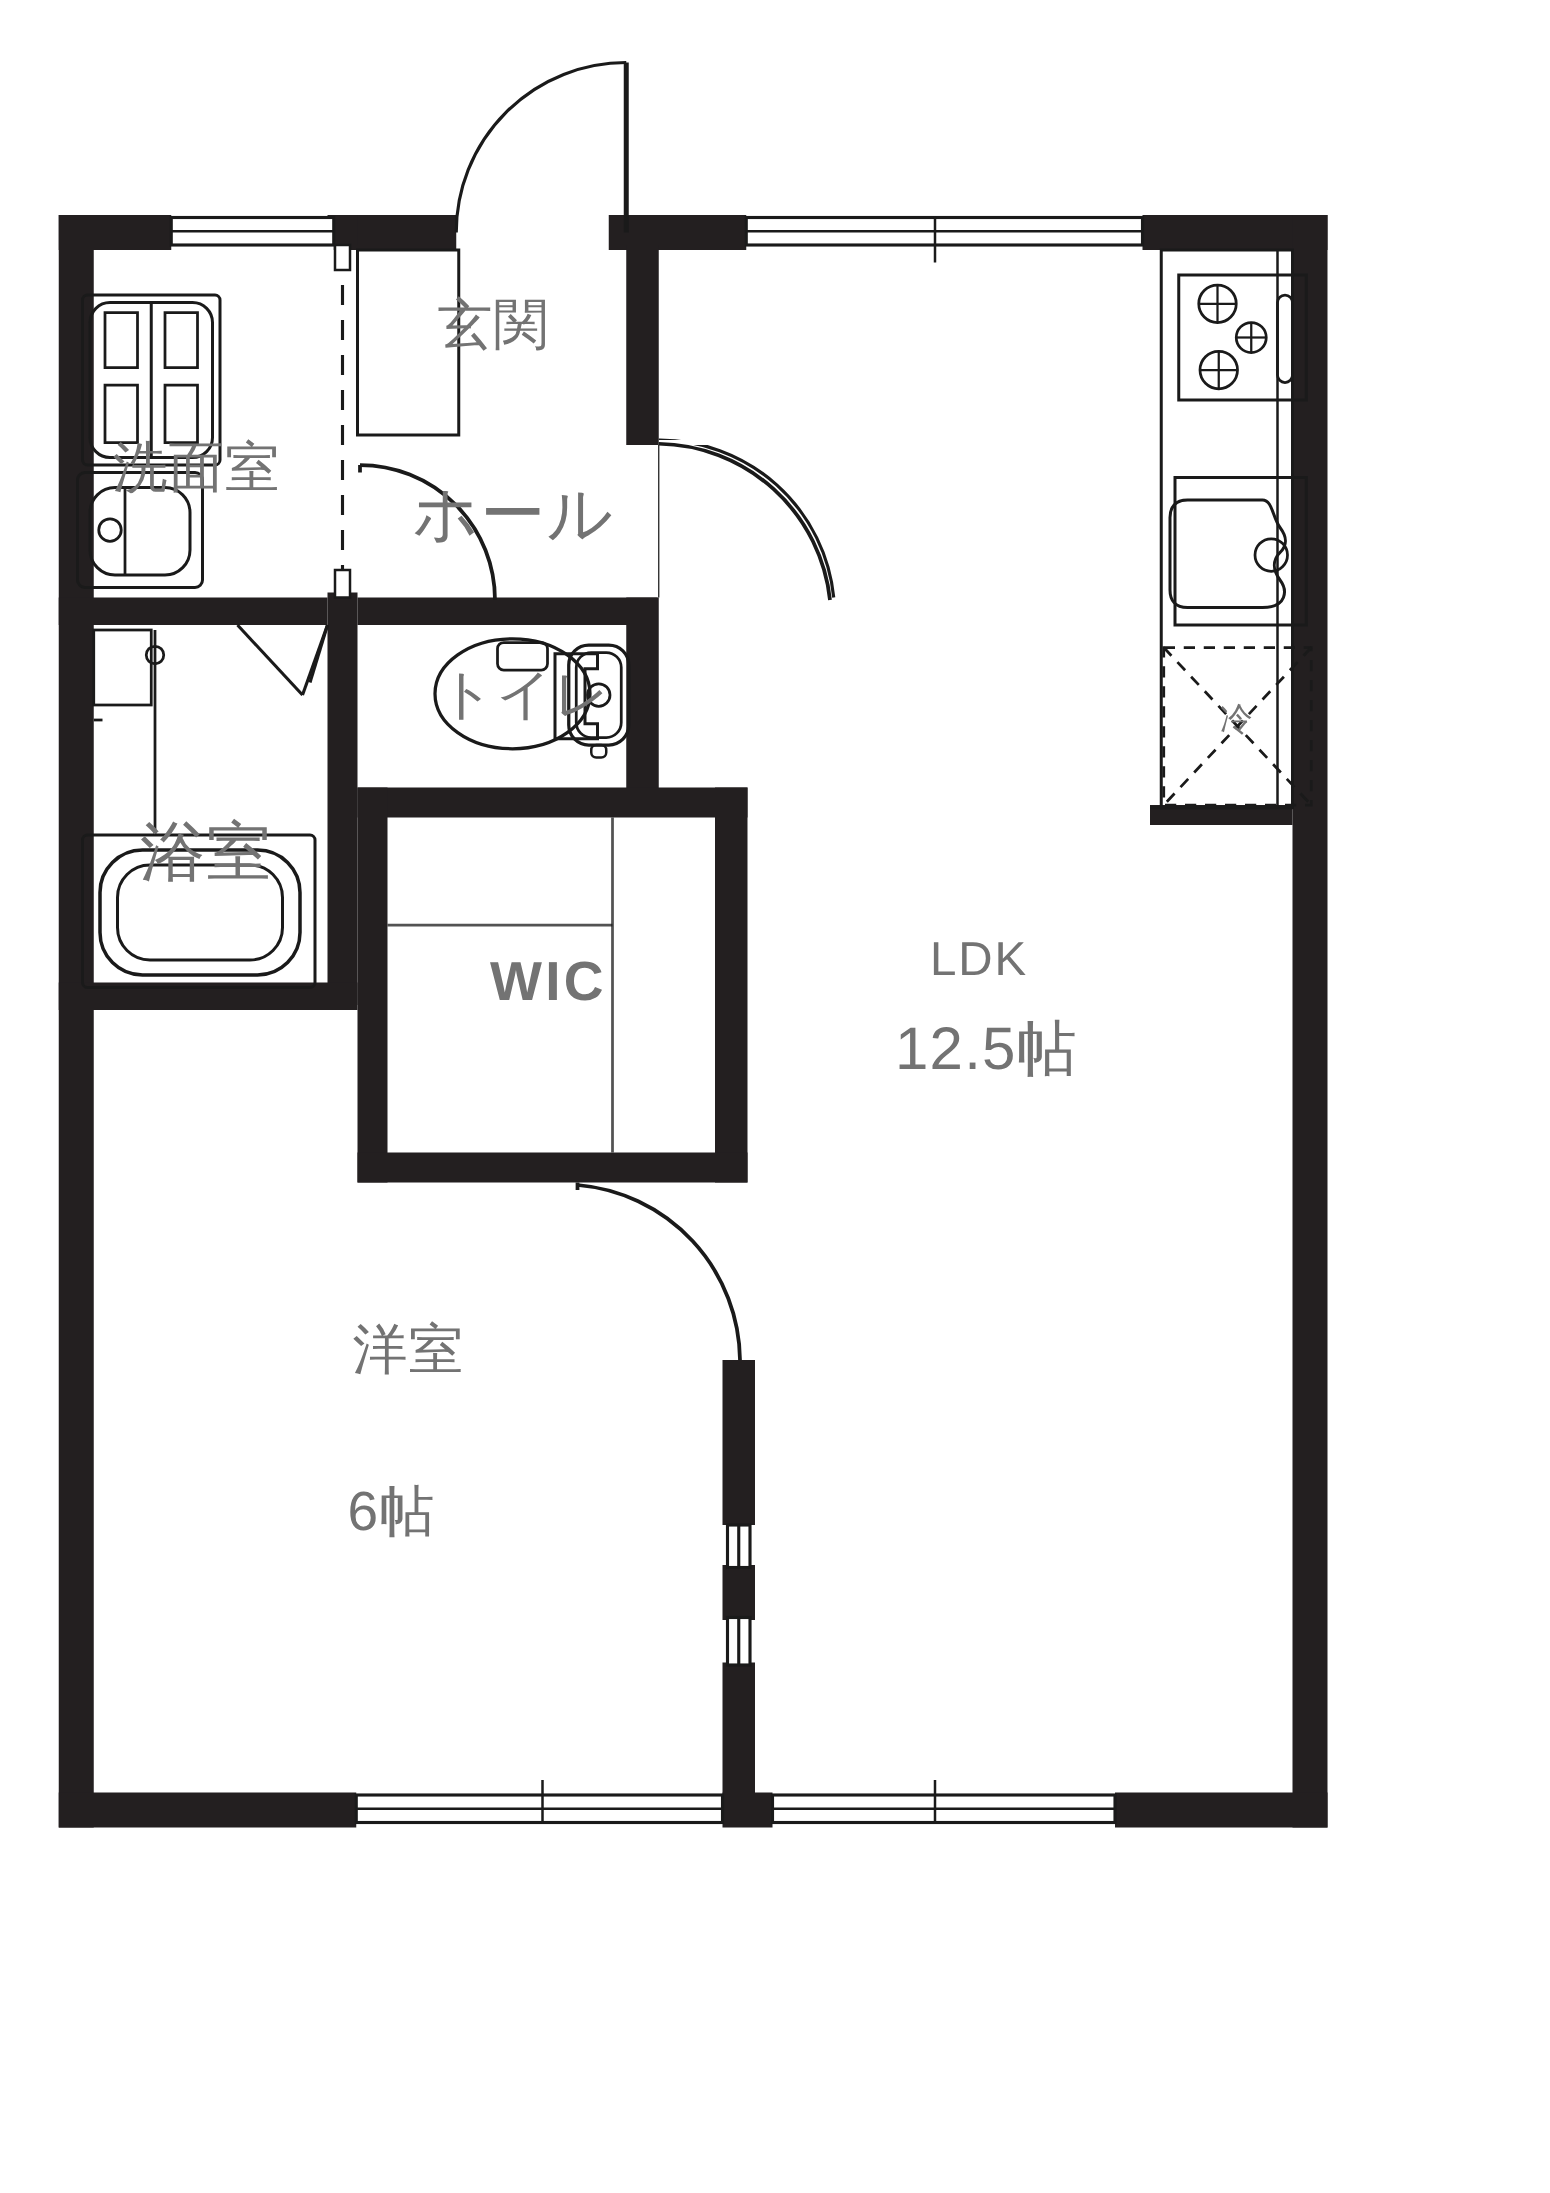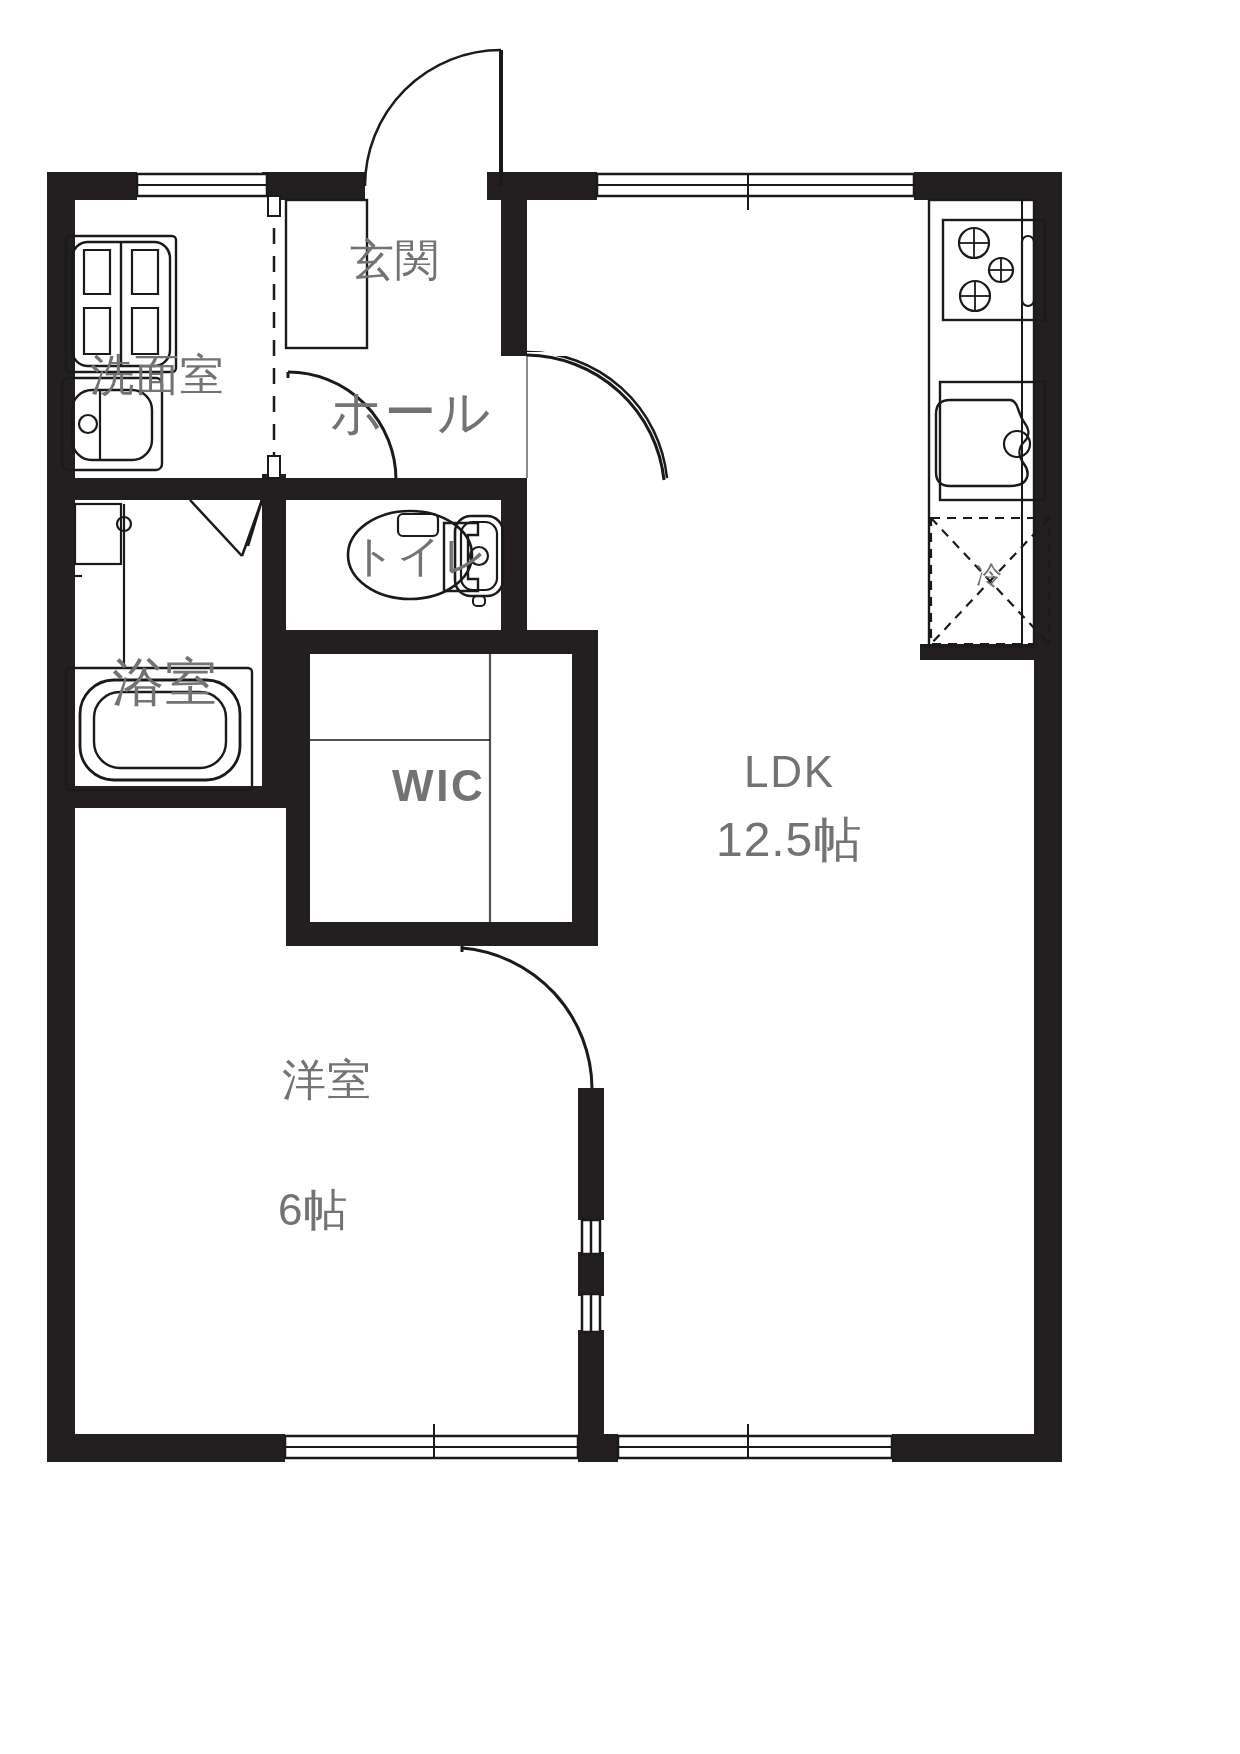--- a/index.html
+++ b/index.html
@@ -5,21 +5,21 @@
   html,body{margin:0;padding:0;background:#ffffff;}
   body{width:1240px;height:1754px;position:relative;
        font-family:"Liberation Sans","DejaVu Sans",sans-serif;color:#1a1a1a;}
   #plan{position:absolute;left:0;top:0;width:1240px;height:1754px;}
   .lbl{position:absolute;white-space:nowrap;color:#737373;
        font-family:"Liberation Sans","DejaVu Sans",sans-serif;
        text-align:left;line-height:1.18;letter-spacing:.02em;}
   .lbl.jp{font-weight:400;}
   .big{font-size:44px;}
   .mid{font-size:52px;}
-  .ldkname{font-size:44px;font-weight:400;letter-spacing:.04em;}
+  .ldkname{font-size:38px;font-weight:400;letter-spacing:.04em;}
   .ldkarea{font-size:48px;font-weight:400;}
   .wicname{font-size:44px;font-weight:700;letter-spacing:.06em;}
   .fridge{font-size:26px;}
 </style>
 </head>
 <body>
 
 <svg id="plan" viewBox="0 0 1240 1754" xmlns="http://www.w3.org/2000/svg">
 
   <g fill="#231f20">

